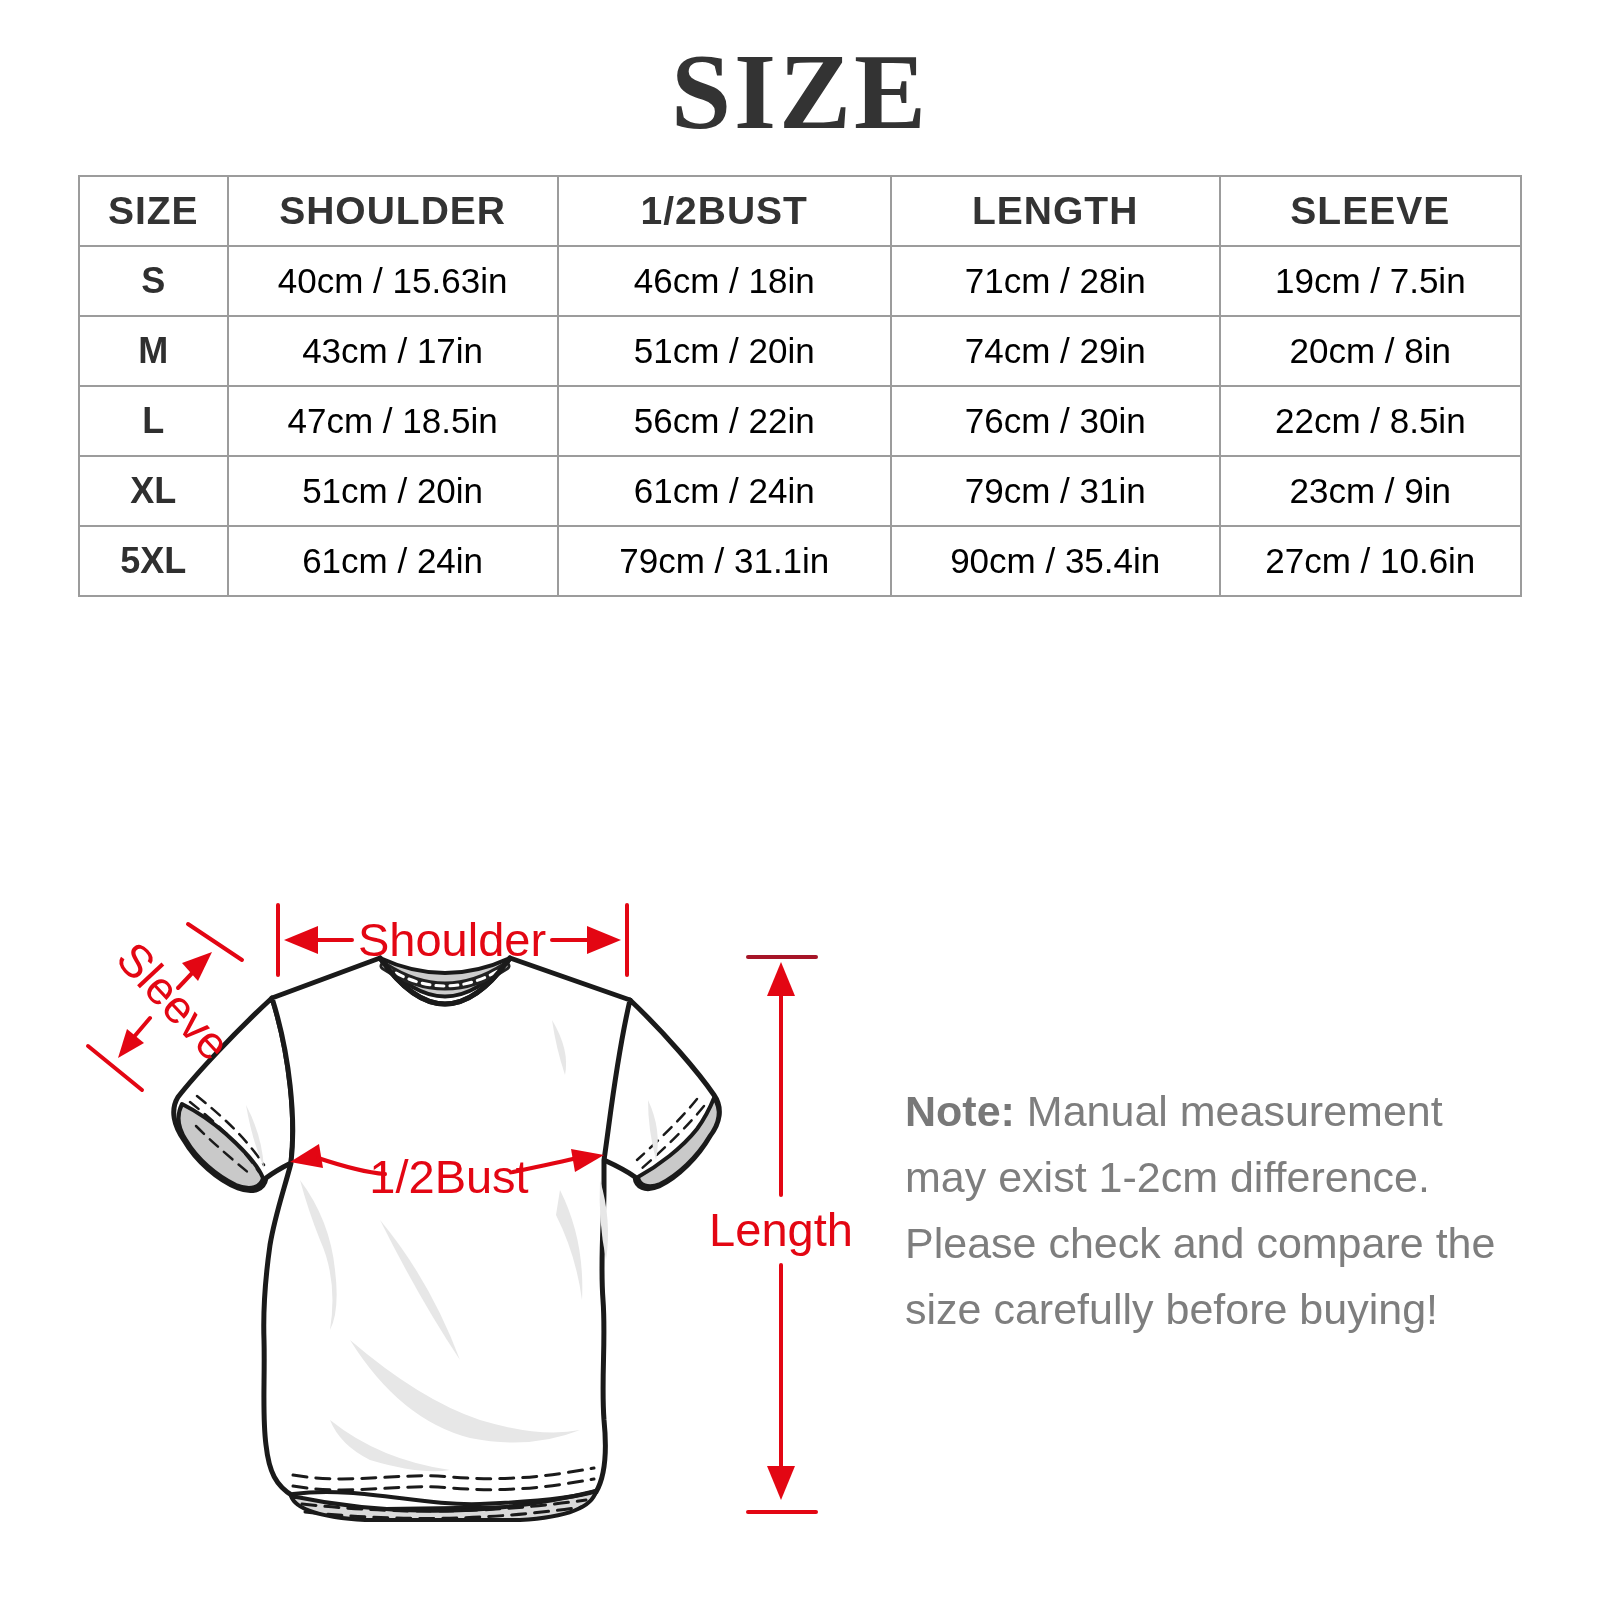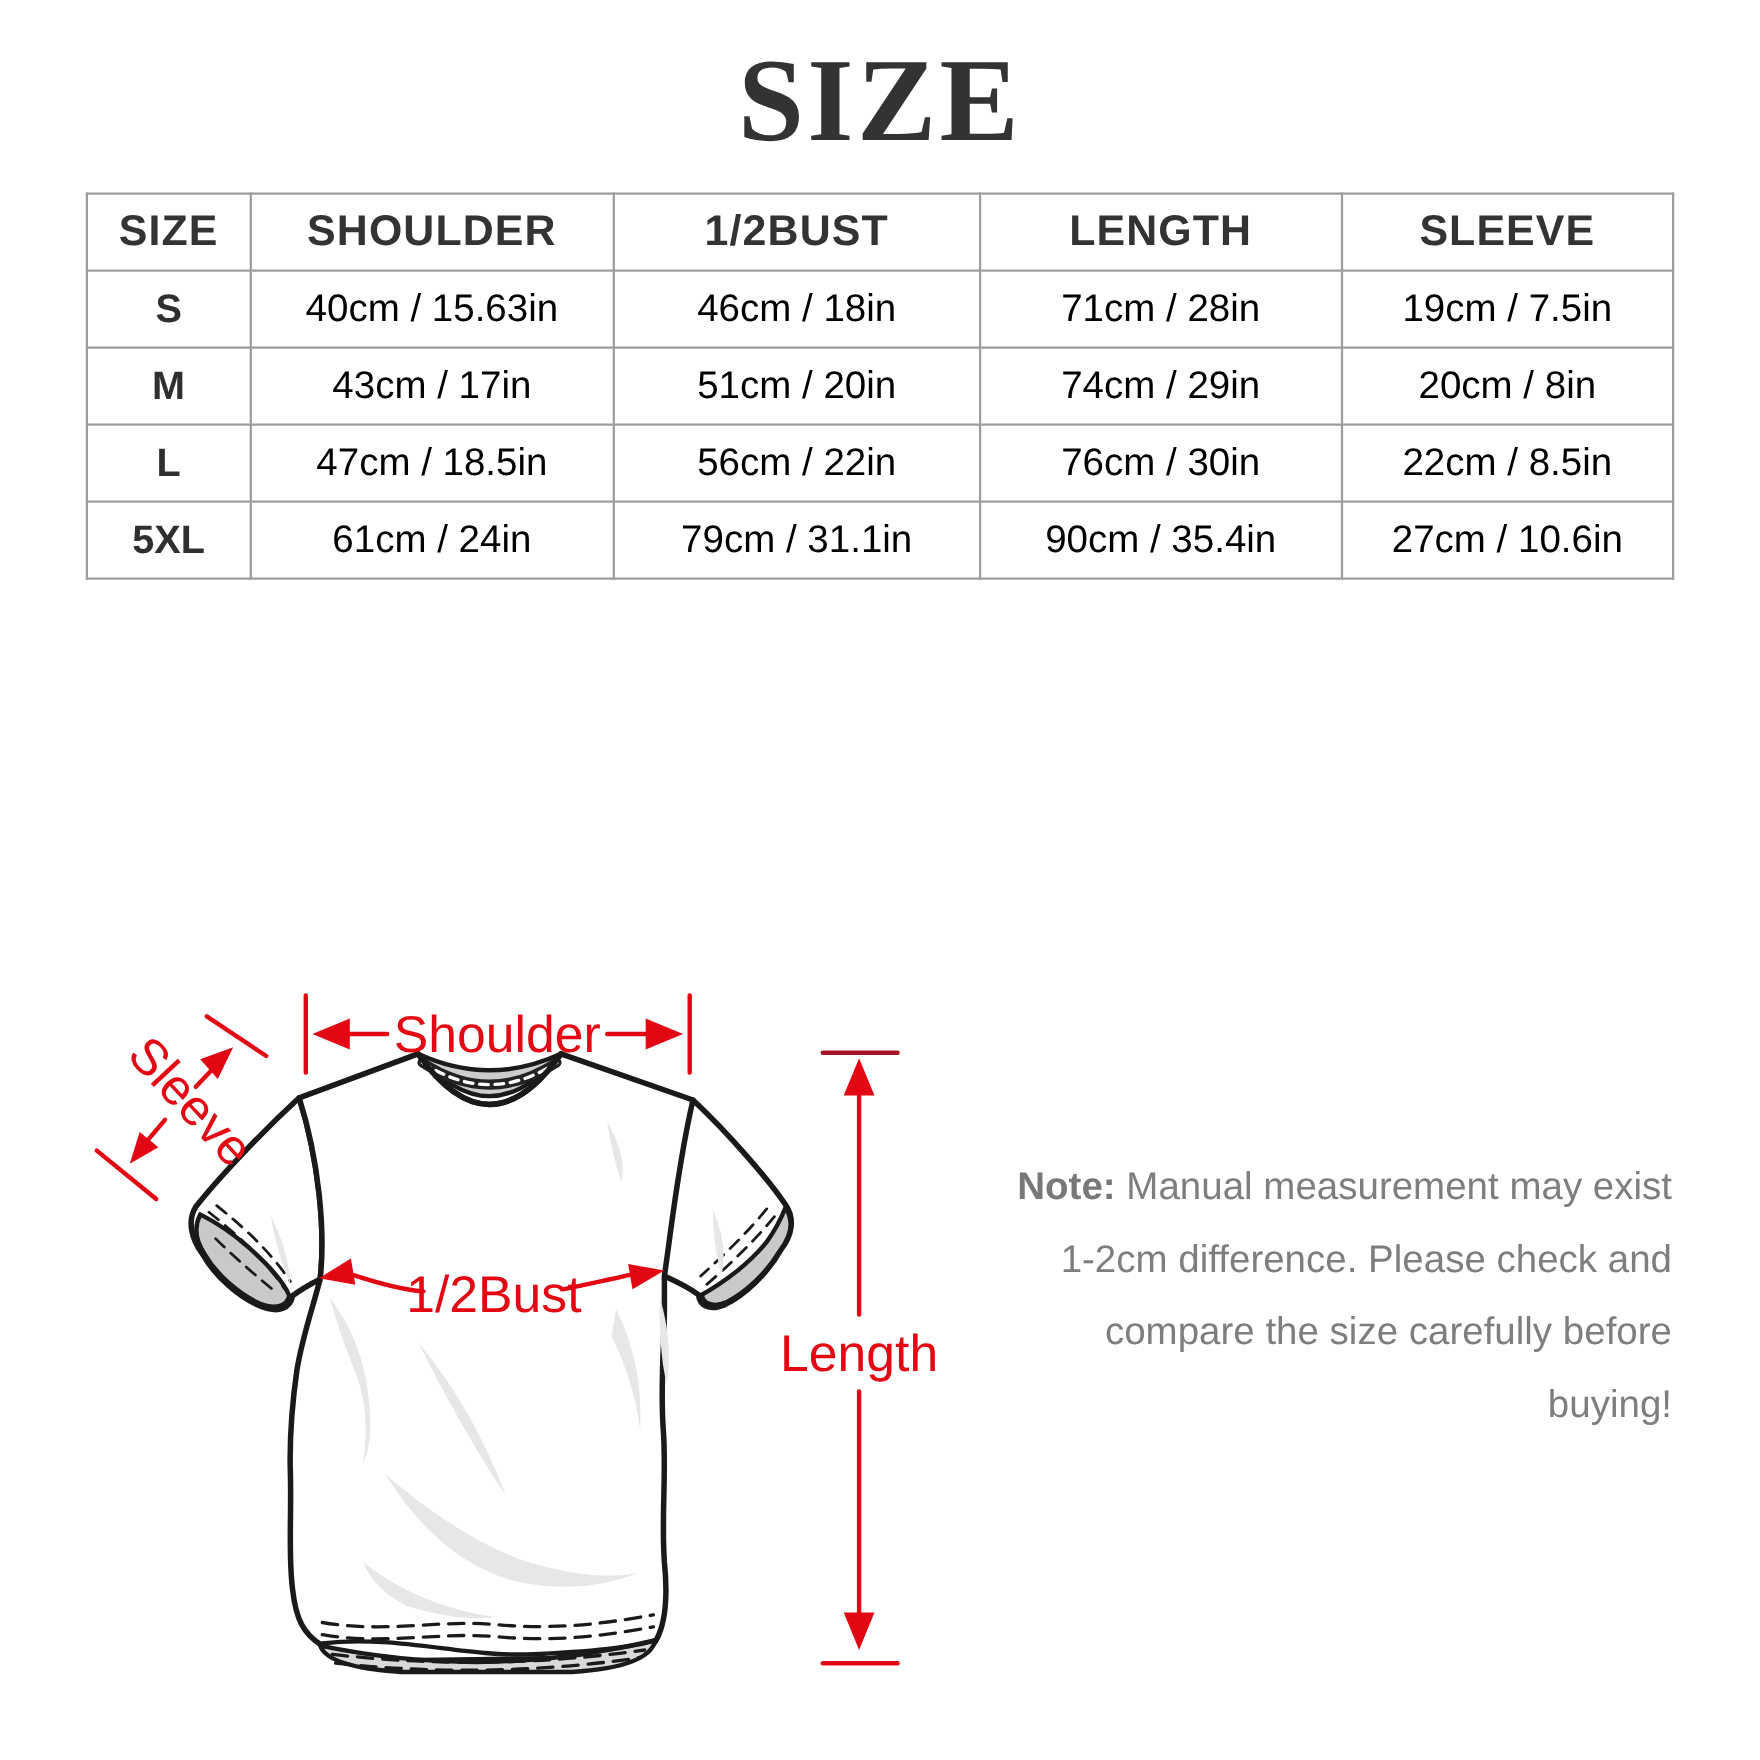--- a/index.html
+++ b/index.html
@@ -23,22 +23,22 @@
   .size-table th{font-size:39px;font-weight:700;color:#333333;letter-spacing:1px;}
   .size-table td{font-size:35px;color:#000000;}
   .size-table td.size-col{font-weight:700;color:#2f2f2f;font-size:36px;}
   .col-size{width:10.3%;}
   .col-shoulder{width:22.9%;}
   .col-bust{width:23.1%;}
   .col-length{width:22.8%;}
   .col-sleeve{width:20.9%;}
   .diagram-svg{position:absolute;left:0;top:860px;}
   .note-block{
-    position:absolute;left:905px;top:1046px;width:615px;
-    font-size:35px;line-height:66px;color:#7e7e7e;text-align:right;
+    position:absolute;left:905px;top:1078px;width:615px;
+    font-size:43px;line-height:66px;color:#7e7e7e;
   }
   .note-block b{font-weight:700;color:#787878;}
 </style>
 </head>
 <body>
 
 <div class="page-title">SIZE</div>
 
 <table class="size-table">
   <colgroup>
@@ -71,20 +71,27 @@
         <td>51cm / 20in</td>
         <td>74cm / 29in</td>
         <td>20cm / 8in</td>
       </tr>
       <tr>
         <td class="size-col">L</td>
         <td>47cm / 18.5in</td>
         <td>56cm / 22in</td>
         <td>76cm / 30in</td>
         <td>22cm / 8.5in</td>
+      </tr>
+      <tr>
+        <td class="size-col">XL</td>
+        <td>51cm / 20in</td>
+        <td>61cm / 24in</td>
+        <td>79cm / 31in</td>
+        <td>23cm / 9in</td>
       </tr>
       <tr>
         <td class="size-col">5XL</td>
         <td>61cm / 24in</td>
         <td>79cm / 31.1in</td>
         <td>90cm / 35.4in</td>
         <td>27cm / 10.6in</td>
       </tr>
     </tbody>
 </table>

